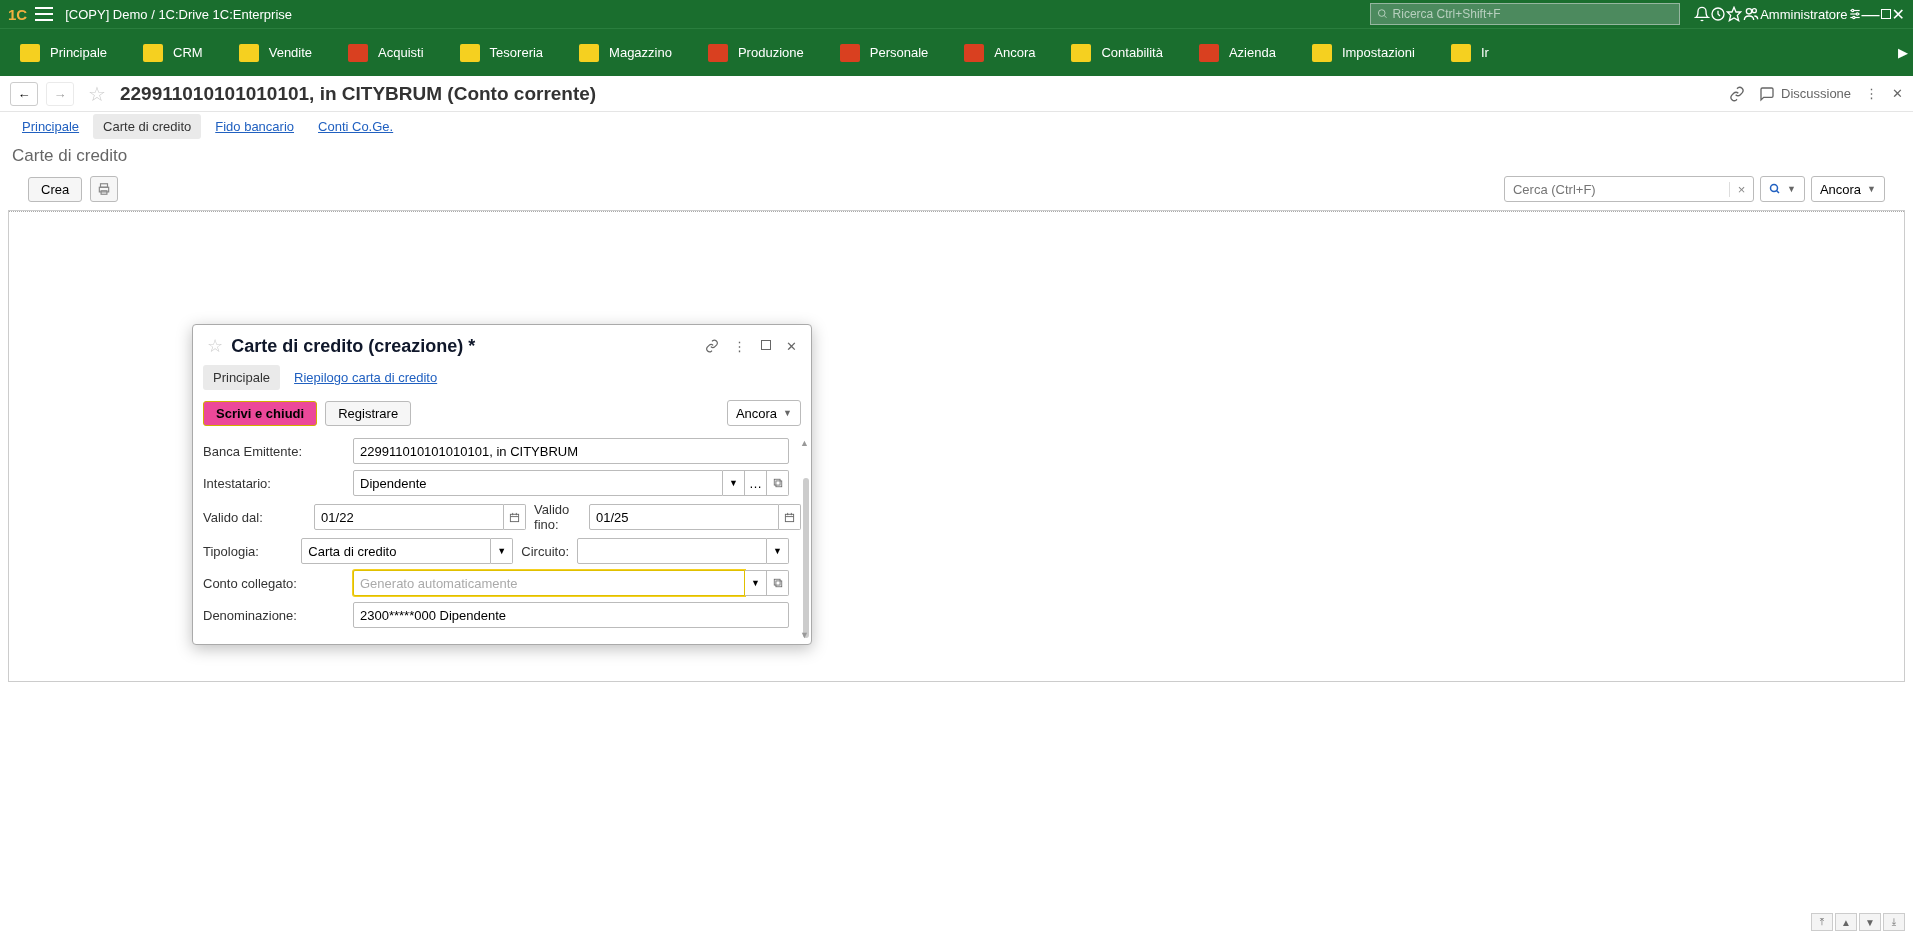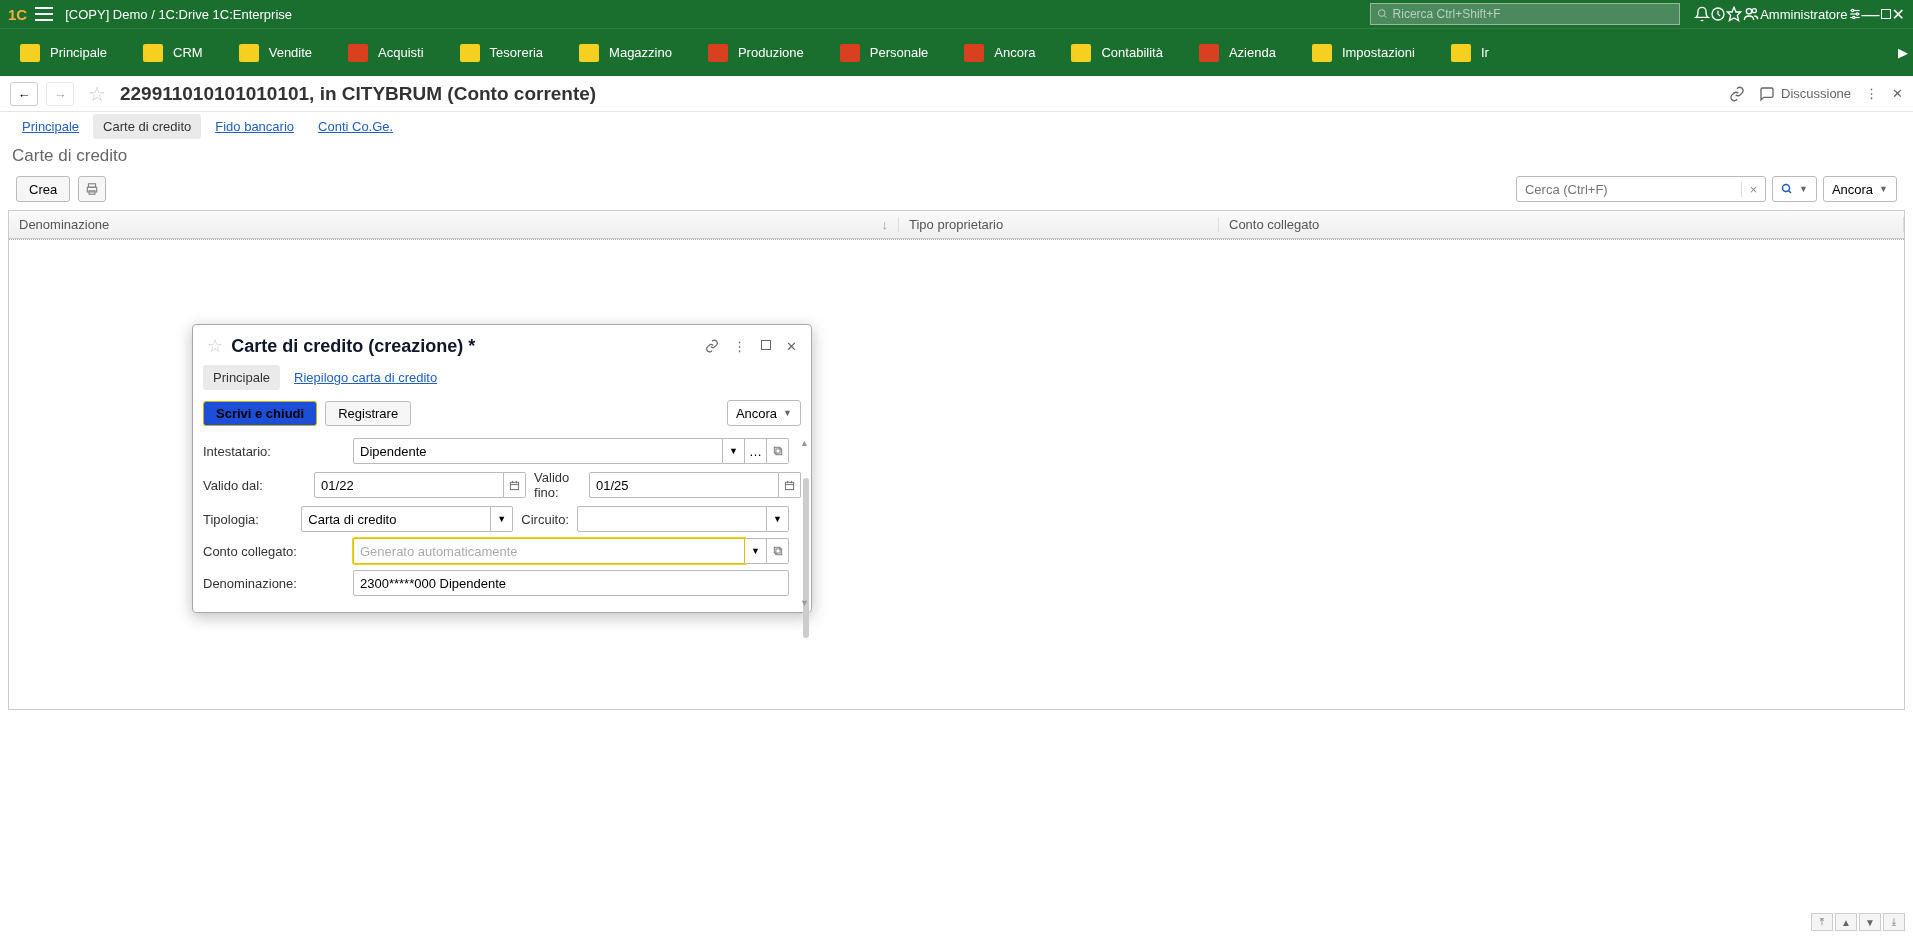--- a/index.html
+++ b/index.html
@@ -38,21 +38,21 @@
 
 
 .tabs { height: 28px; display: flex; align-items: center; padding: 0 12px; gap: 4px; }
 .tabs .tab { padding: 5px 10px; color: #2060c0; text-decoration: underline; cursor: pointer; border-radius: 3px; }
 .tabs .tab.active { background: #eaeaea; color: #333; text-decoration: none; }
 
 
 .section-title { font-size: 17px; color: #666; padding: 6px 12px 10px; }
 
 
-.actionbar { display: flex; padding: 0 16px 8px; gap: 8px; }
+.actionbar { display: flex; align-items: center; padding: 0 28px 8px; gap: 8px; }
 .btn { border: 1px solid #bbb; background: #f6f6f6; border-radius: 3px; padding: 4px 12px; cursor: pointer; font-size: 13px; }
 .iconbtn { border: 1px solid #bbb; background: #f6f6f6; border-radius: 3px; width: 28px; height: 26px; display: flex; align-items: center; justify-content: center; cursor: pointer; }
 .actionbar .right { margin-left: auto; display: flex; gap: 6px; }
 .searchbox { border: 1px solid #bbb; border-radius: 3px; height: 26px; width: 250px; display: flex; align-items: center; }
 .searchbox input { border: none; outline: none; flex: 1; padding: 0 8px; font-size: 13px; }
 .searchbox .clear { width: 24px; text-align: center; border-left: 1px solid #ddd; color: #888; cursor: pointer; }
 .dropbtn { border: 1px solid #bbb; border-radius: 3px; height: 26px; display: flex; align-items: center; padding: 0 8px; gap: 6px; cursor: pointer; }
 
 
 .table { border: 1px solid #ccc; margin: 0 8px; }
@@ -66,21 +66,21 @@
 .dialog .dheader { display: flex; align-items: center; padding: 10px 14px 6px; gap: 8px; }
 .dialog .dheader .star { font-size: 18px; color: #ccc; }
 .dialog .dheader .dtitle { font-size: 18px; font-weight: bold; color: #0f172a; flex: 1; }
 .dialog .dheader .dctrls { display: flex; gap: 14px; color: #666; }
 .dialog .dheader .dctrls > * { cursor: pointer; }
 .dialog .dtabs { display: flex; padding: 2px 10px; gap: 4px; }
 .dialog .dtabs .tab { padding: 5px 10px; border-radius: 3px; cursor: pointer; }
 .dialog .dtabs .tab.active { background: #eaeaea; color: #333; }
 .dialog .dtabs .tab.link { color: #2060c0; text-decoration: underline; }
 .dialog .dactions { display: flex; padding: 8px 10px; gap: 8px; align-items: center; }
-.btn-primary { background: #1d4ed8; border: 1px solid #d0b000; font-weight: bold; }
+.btn-primary { background: #ec4899; border: 1px solid #d0b000; font-weight: bold; }
 .dialog .dactions .right { margin-left: auto; }
 .dialog .dform { padding: 4px 10px 10px; position: relative; }
 .dialog .frow { display: flex; align-items: center; margin-bottom: 6px; min-height: 26px; }
 .dialog .flabel { width: 150px; color: #333; }
 .dialog .flabel2 { color: #333; padding: 0 8px; }
 .dialog .finput { border: 1px solid #bbb; border-radius: 2px; height: 26px; padding: 0 6px; font-size: 13px; }
 .dialog .finput.wide { flex: 1; }
 .dialog .finput.focus { border: 1px solid #e0c000; box-shadow: 0 0 0 1px #f5d020; }
 .dialog .finput::placeholder { color: #aaa; }
 .dialog .iconbtn2 { border: 1px solid #bbb; border-left: none; width: 22px; height: 26px; display: flex; align-items: center; justify-content: center; cursor: pointer; background: #fff; }
@@ -259,25 +259,20 @@
       <span style="font-size:9px;color:#666">▼</span>
     </div>
     <div class="dropbtn">
       <span>Ancora</span>
       <span style="font-size:9px;color:#666">▼</span>
     </div>
   </div>
 </div>
 
 <div class="table">
-  <div class="thead">
-    <div class="th sort" style="flex:0 0 890px">Denominazione</div>
-    <div class="th" style="flex:0 0 320px">Tipo proprietario</div>
-    <div class="th" style="flex:1">Conto collegato</div>
-  </div>
   <div class="tbody"></div>
 </div>
 
 <div class="dialog">
   <div class="dheader">
     <span class="star">☆</span>
     <span class="dtitle">Carte di credito (creazione) *</span>
     <div class="dctrls">
       <svg width="14" height="14" viewBox="0 0 24 24" fill="none" stroke="#666" stroke-width="2">
           <path d="M10 13a5 5 0 0 0 7 0l3-3a5 5 0 0 0-7-7l-1 1"></path>
@@ -303,20 +298,24 @@
         <span style="font-size:9px;color:#666">▼</span>
       </div>
     </div>
   </div>
   <div class="dform">
     <span class="scrollup">▲</span>
     <div class="scrollind"></div>
     <span class="scrolldn">▼</span>
 
     <div class="frow">
+      <span class="flabel">Banca Emittente:</span>
+      <input class="finput wide" style="margin-right: 12px;" value="229911010101010101, in CITYBRUM">
+    </div>
+    <div class="frow">
       <span class="flabel">Intestatario:</span>
       <div class="inputgroup" style="margin-right:12px">
         <input class="finput" style="flex: 1 1 0%;" value="Dipendente">
         <div class="iconbtn2">
             <span style="font-size:9px">▼</span>
           </div>
         <div class="iconbtn2">…</div>
         <div class="iconbtn2">
             <svg width="10" height="10" viewBox="0 0 24 24" fill="none" stroke="#666" stroke-width="2">
               <rect x="3" y="3" width="14" height="14"></rect>

